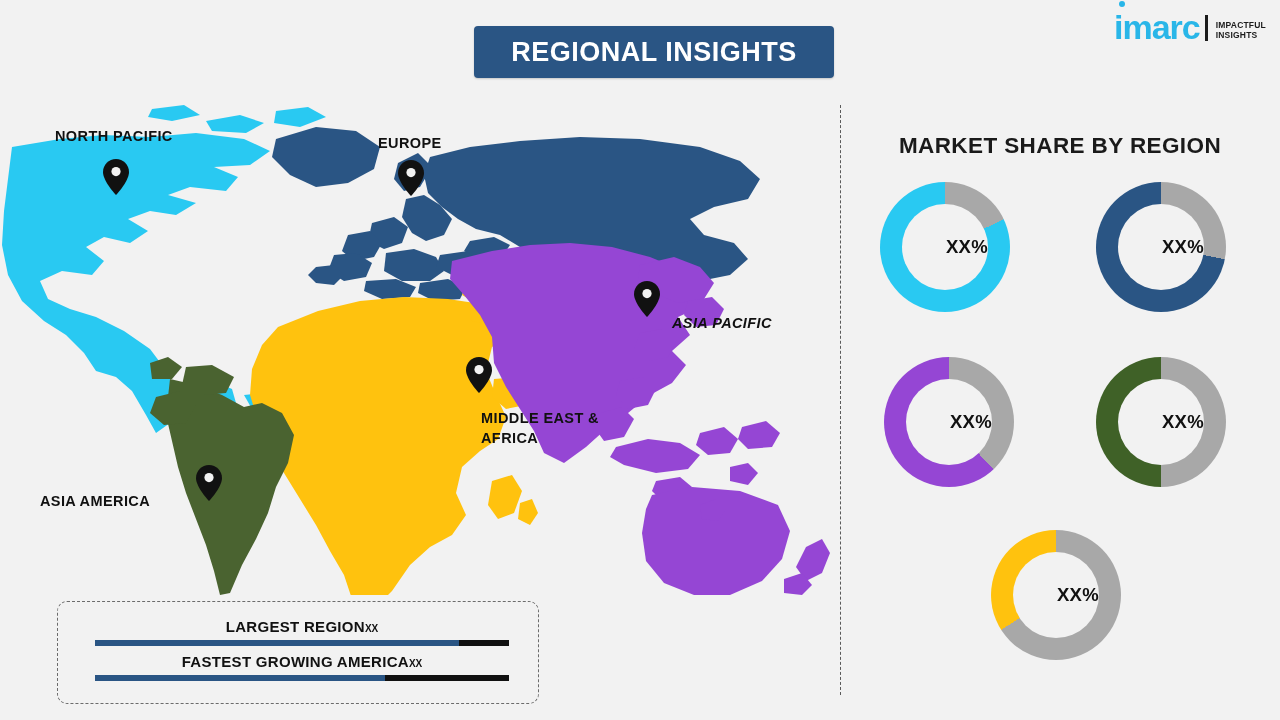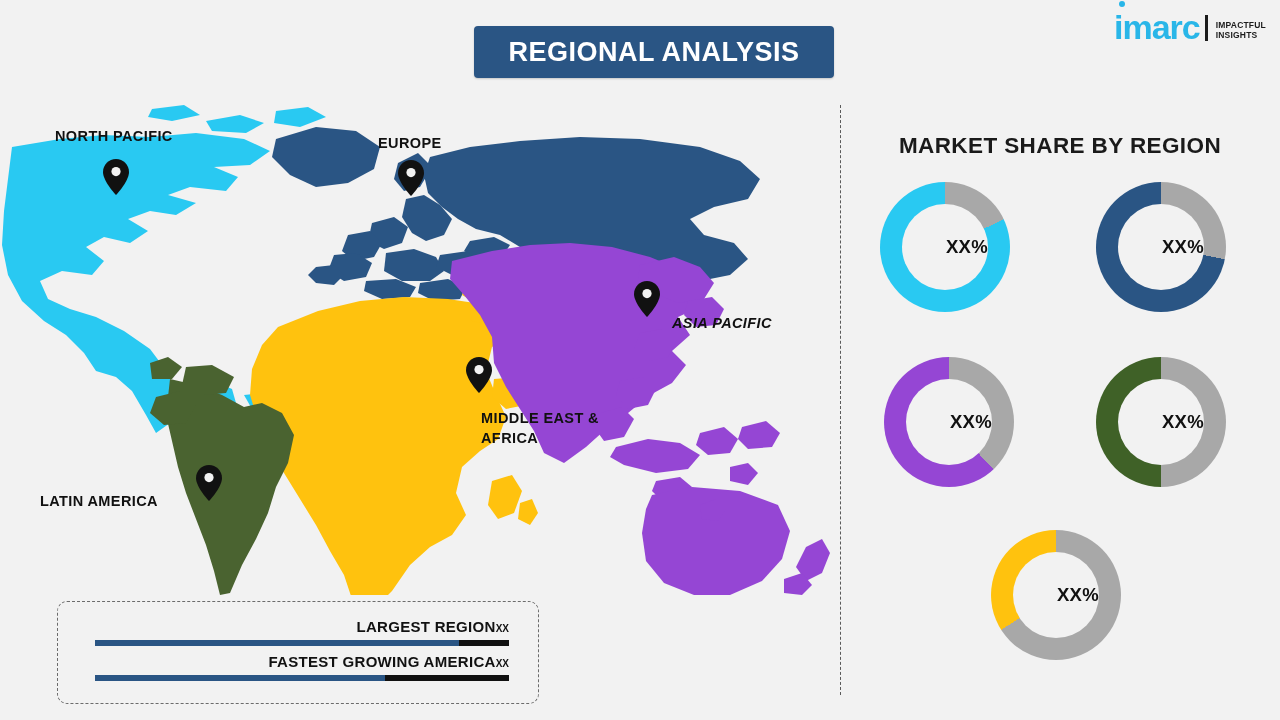--- a/index.html
+++ b/index.html
@@ -64,21 +64,21 @@
   .pin-la { left:196px; top:465px; }
 
   
   .legend-box {
     position:absolute; left:57px; top:601px; width:482px; height:103px;
     border:1.4px dashed #6c6c6c; border-radius:10px; background:transparent;
     padding:16px 29px 0 37px;
   }
   .legend-row { margin-bottom:7px; }
   .legend-row:last-child { margin-bottom:0; }
-  .legend-top { display:flex; justify-content:flex-end; align-items:baseline; }
+  .legend-top { display:flex; justify-content:center; align-items:baseline; }
   .legend-name { font-size:15px; font-weight:bold; letter-spacing:.3px; color:#111; }
   .legend-val  { font-size:10px; font-weight:bold; color:#111; }
   .legend-bar  { position:relative; height:6px; background:#111; margin-top:5px; width:100%; }
   .legend-bar > i { position:absolute; left:0; top:0; height:100%; background:#2a5584; display:block; }
 
   
   .panel-title {
     position:absolute; left:860px; top:133px; width:400px; text-align:center;
     font-size:22.5px; font-weight:bold; letter-spacing:.4px; color:#1a1a1a;
   }
@@ -97,21 +97,21 @@
   .d2 { left:26px;  top:175px; }
   .d3 { left:238px; top:175px; }
   .d4 { left:133px; top:348px; }
 </style>
 </head>
 <body>
 
 <div id="stage">
 
   <div class="title-chip" style="background: rgb(42, 85, 132);">
-    <span>REGIONAL ANALYSIS</span>
+    <span>REGIONAL INSIGHTS</span>
   </div>
 
   <div class="logo">
     <div class="logo-word" style="color: rgb(41, 182, 232);">
       <span class="logo-dot" style="background: rgb(41, 182, 232);"></span>
       <span>imarc</span>
     </div>
     <div class="logo-bar"></div>
     <div class="logo-tag">
       <span>IMPACTFUL</span>
@@ -203,21 +203,21 @@
         <path fill="#4a6330" d="M150,268 L168,262 L182,272 L172,284 L152,284 Z"></path>
       </g>
     </svg>
   </div>
 
   <div class="map-label lbl-na">NORTH PACIFIC</div>
   <div class="map-label lbl-eu">EUROPE</div>
   <div class="map-label lbl-ap">ASIA PACIFIC</div>
   <div class="map-label lbl-me">MIDDLE EAST &amp;
 AFRICA</div>
-  <div class="map-label lbl-la">LATIN AMERICA</div>
+  <div class="map-label lbl-la">ASIA AMERICA</div>
 
   <div class="pin pin-na">
     <svg viewBox="0 0 26 36">
         <path d="M13 0C5.8 0 0 5.8 0 13c0 9.4 13 23 13 23s13-13.6 13-23C26 5.8 20.2 0 13 0z" fill="#111"></path>
         <circle cx="13" cy="12.6" r="4.6" fill="#f2f2f2"></circle>
       </svg>
   </div>
   <div class="pin pin-eu">
     <svg viewBox="0 0 26 36">
         <path d="M13 0C5.8 0 0 5.8 0 13c0 9.4 13 23 13 23s13-13.6 13-23C26 5.8 20.2 0 13 0z" fill="#111"></path>

